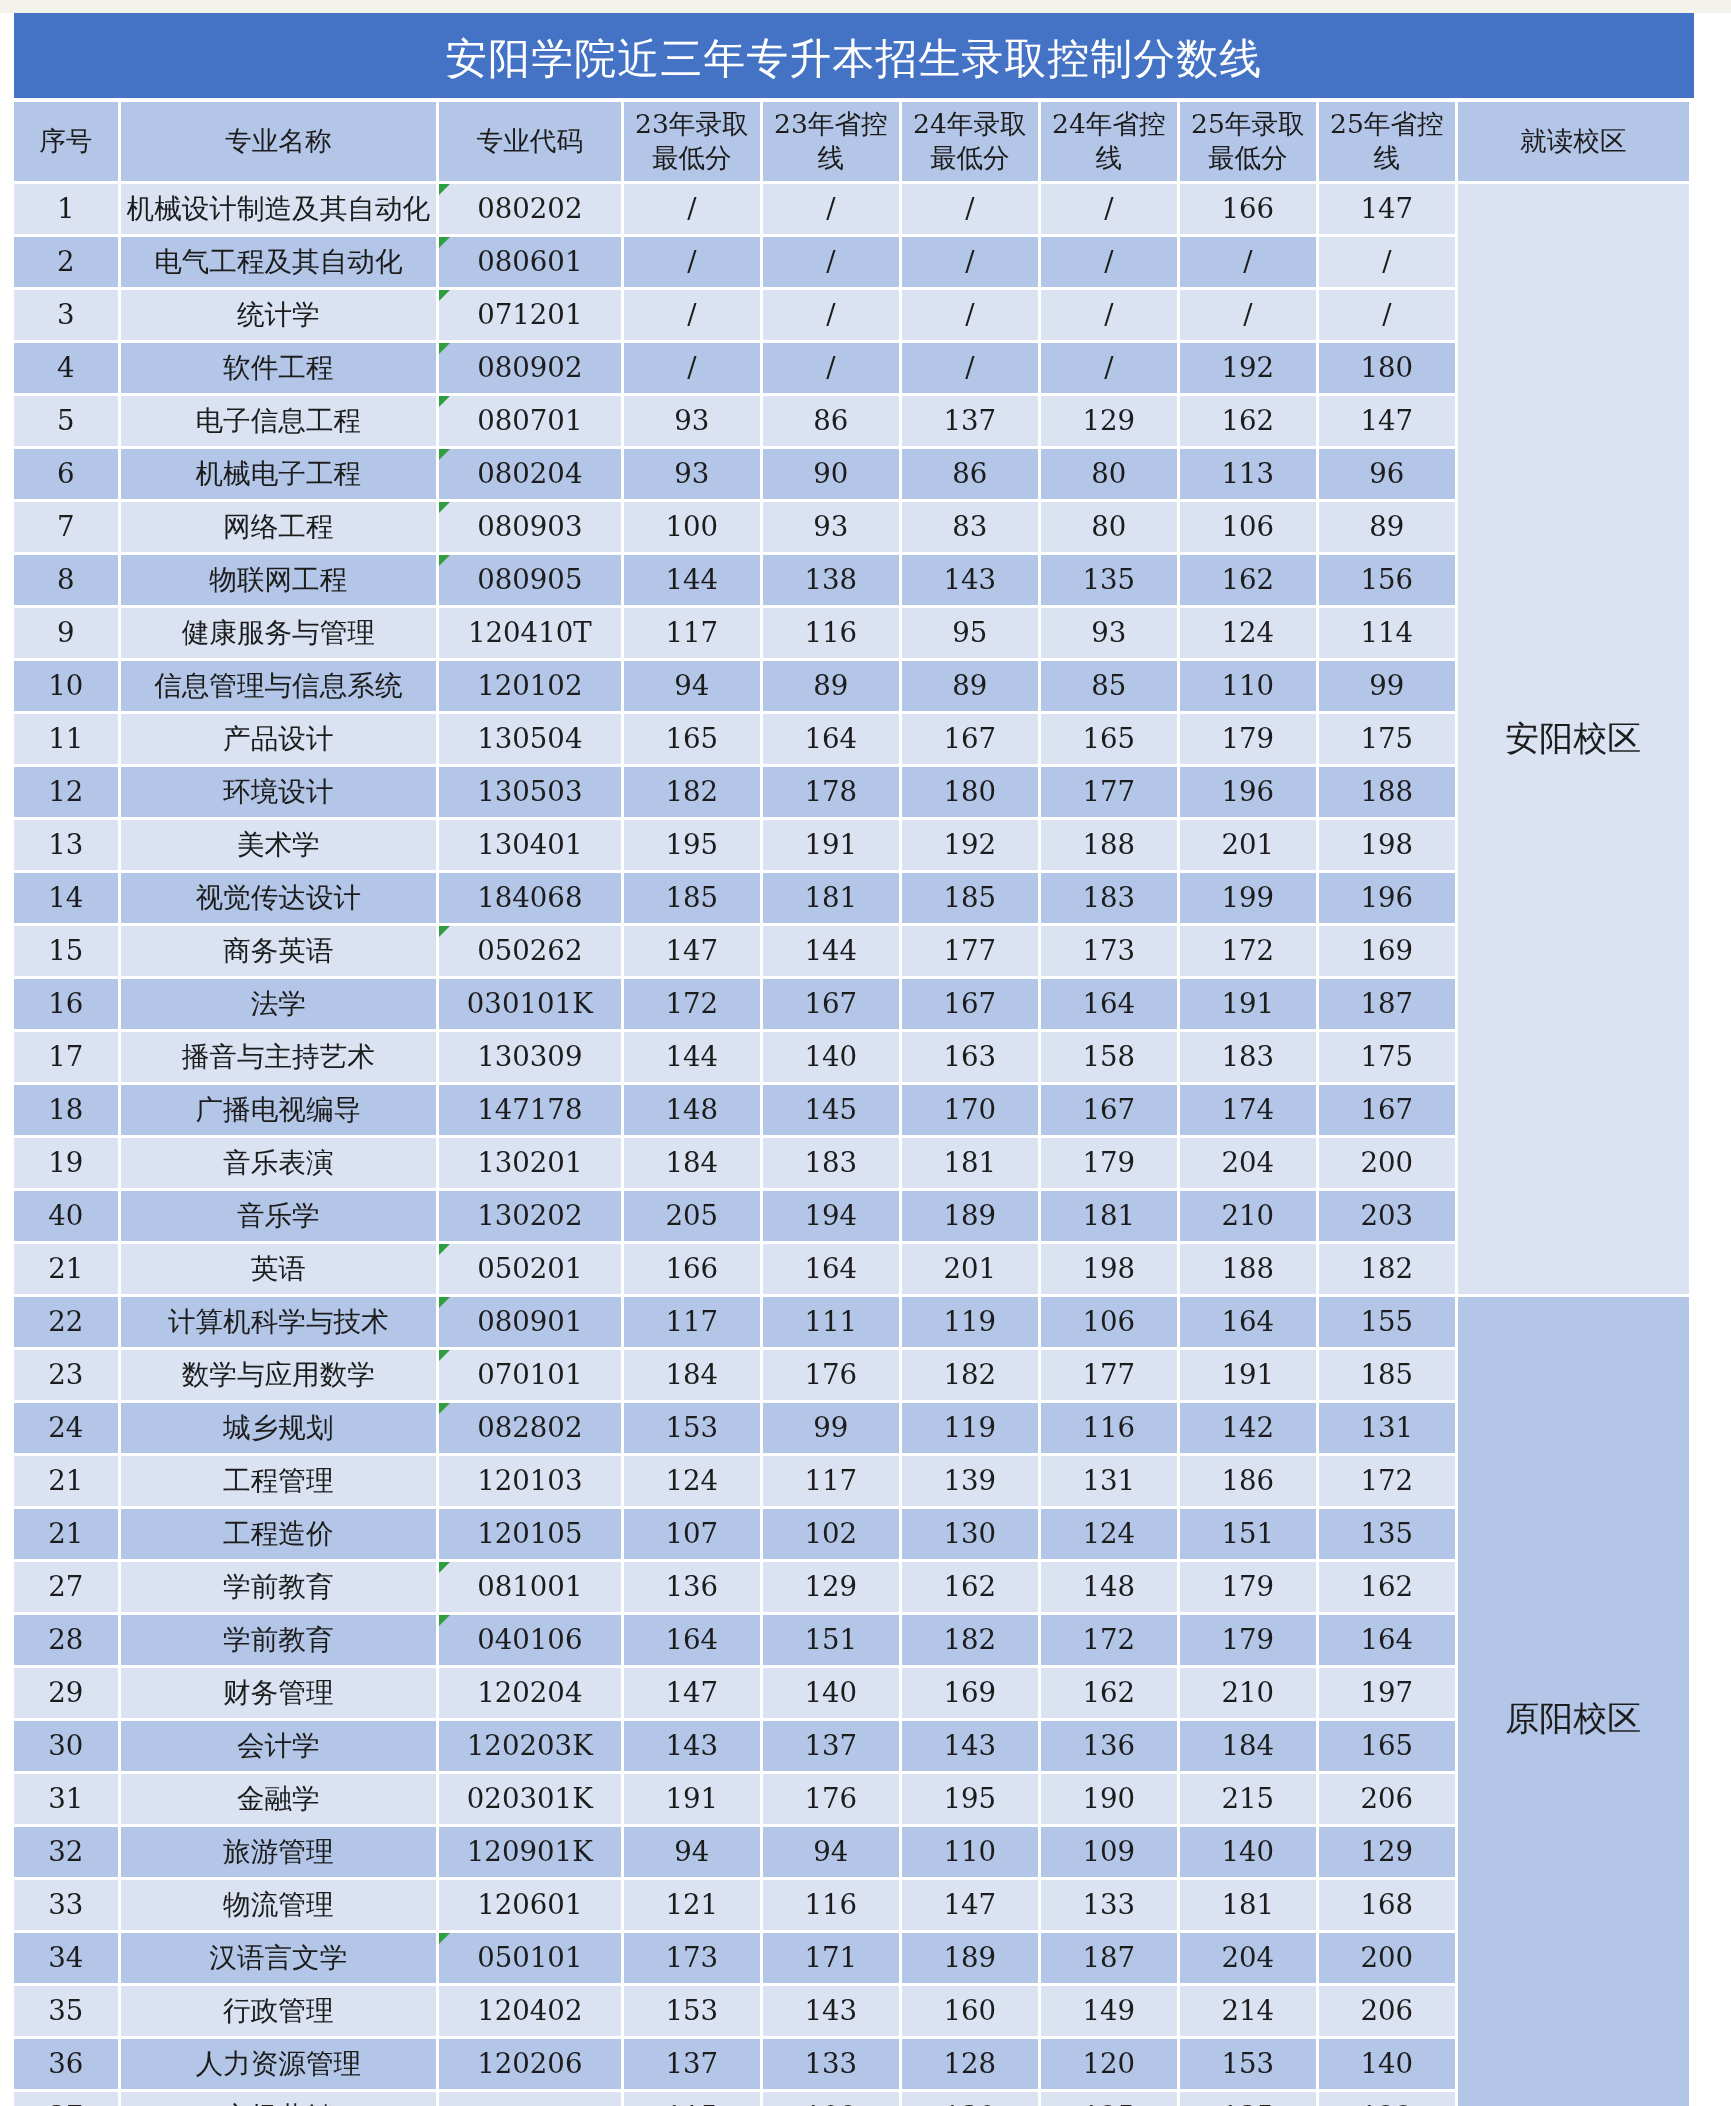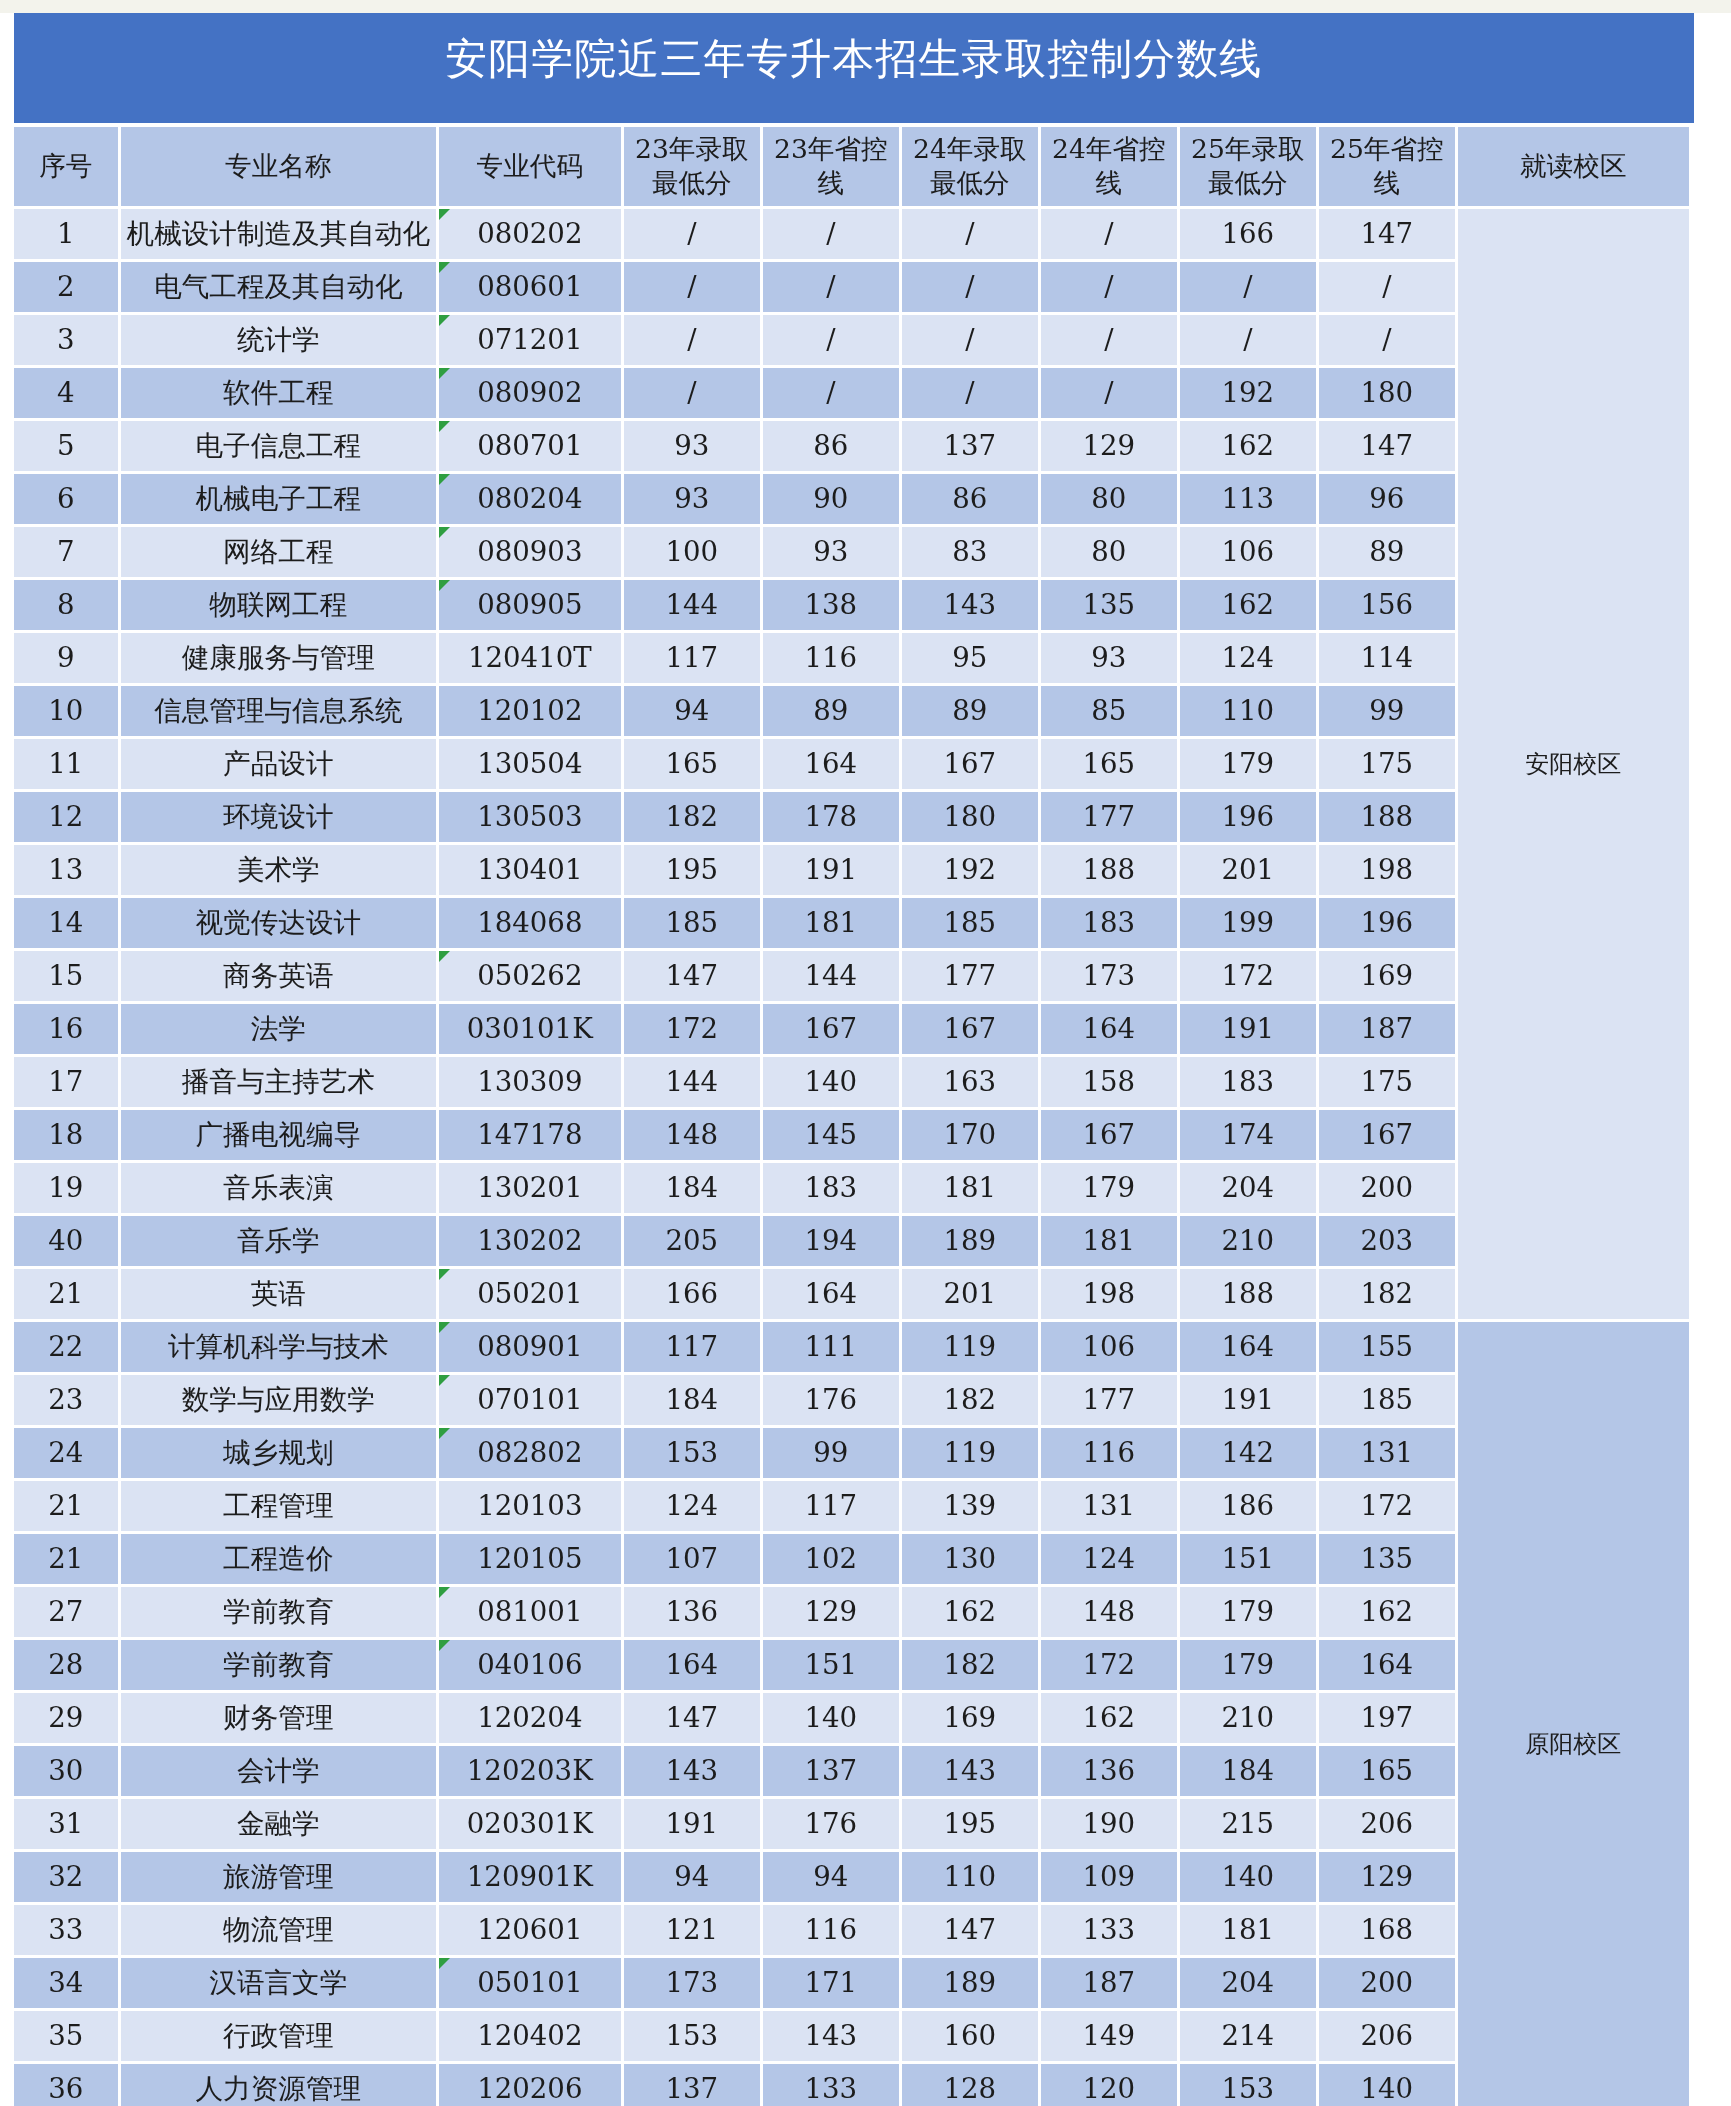--- a/index.html
+++ b/index.html
@@ -13,21 +13,21 @@
     color: #1c1c1c;
   }
   .top-strip {
     width: 100%;
     height: 12.8px;
     background: #f3f3ec;
   }
   .title-bar {
     margin: 0 0 1px 13.8px;
     width: 1680px;
-    height: 110px;
+    height: 85px;
     background: #4472c4;
     color: #ffffff;
     font-size: 42px;
     line-height: 91px;
     text-align: center;
     letter-spacing: 1px;
   }
   table.score-table {
     border-collapse: separate;
     border-spacing: 3px;
@@ -53,21 +53,21 @@
     line-height: 1.3;
     white-space: pre-line;
   }
   td {
     height: 48px;
     font-size: 27.6px;
     position: relative;
   }
   td.l { background: #dbe3f3; }
   td.d { background: #b4c6e7; }
-  td.campus { font-size: 24px; }
+  td.campus { font-size: 34px; }
   .warn-tri {
     position: absolute;
     top: 0;
     left: 0;
     width: 0;
     height: 0;
     border-top: 11.8px solid #2f9e41;
     border-right: 11.8px solid transparent;
   }
 </style>

